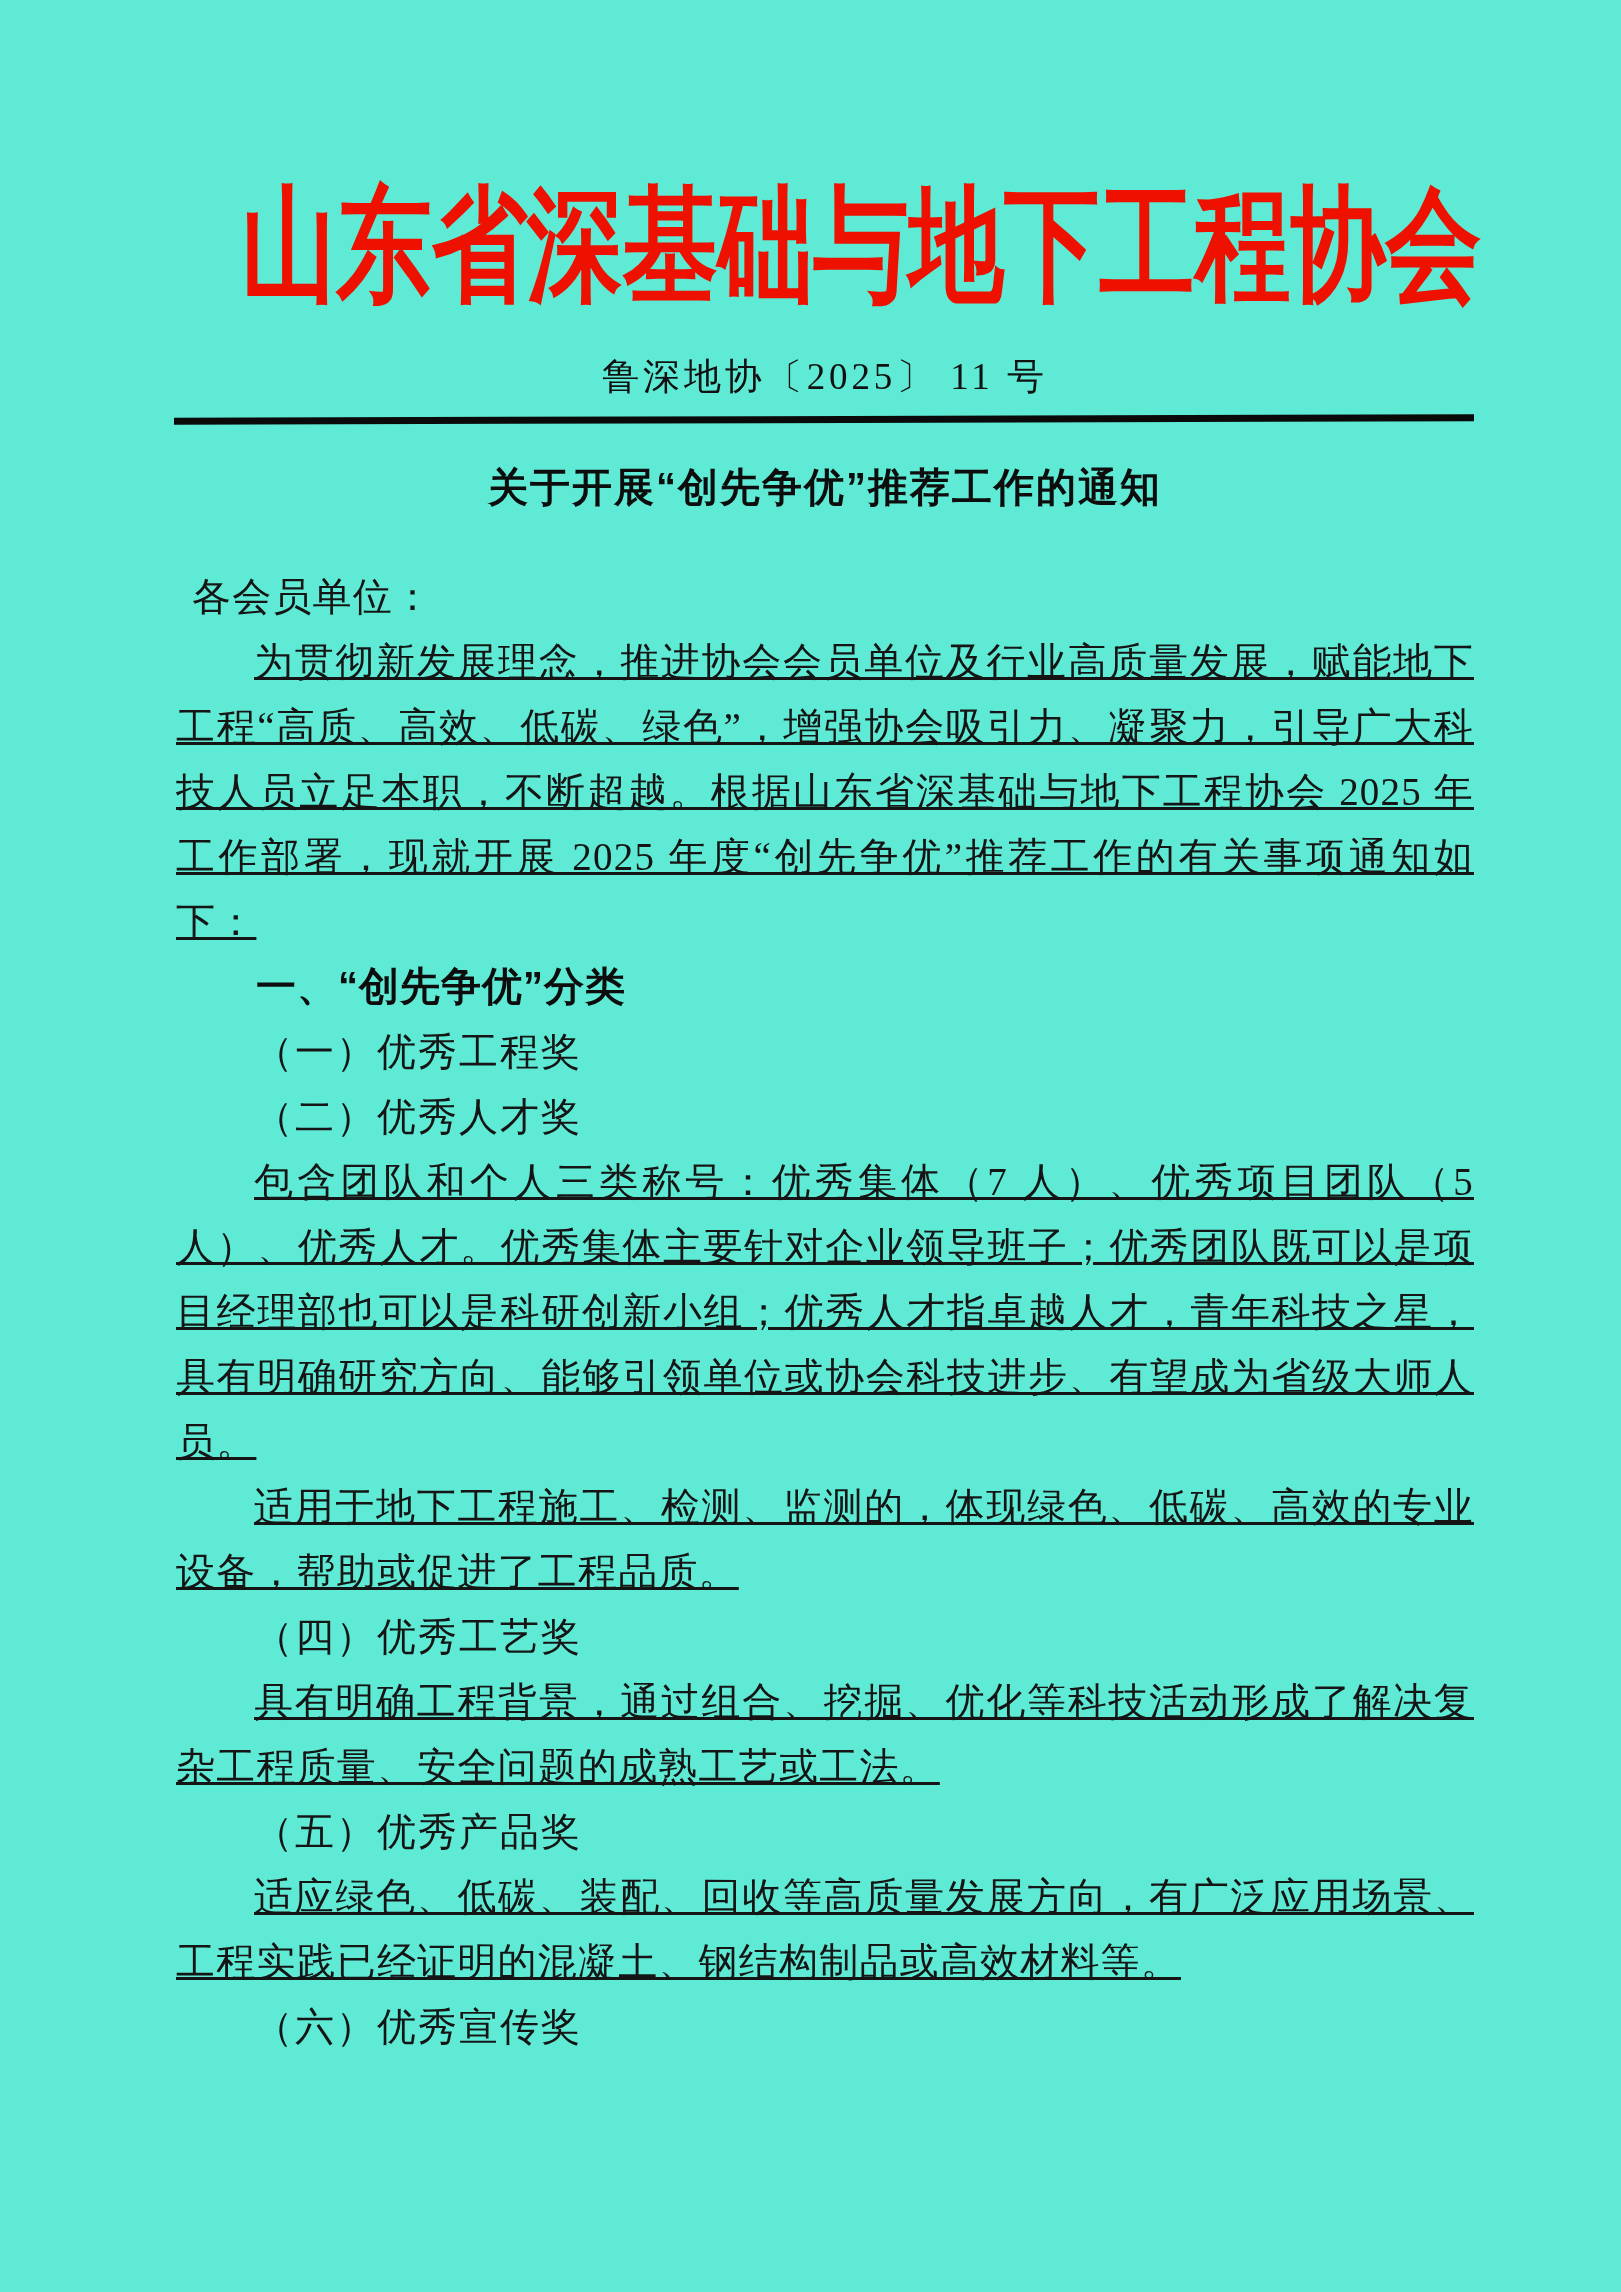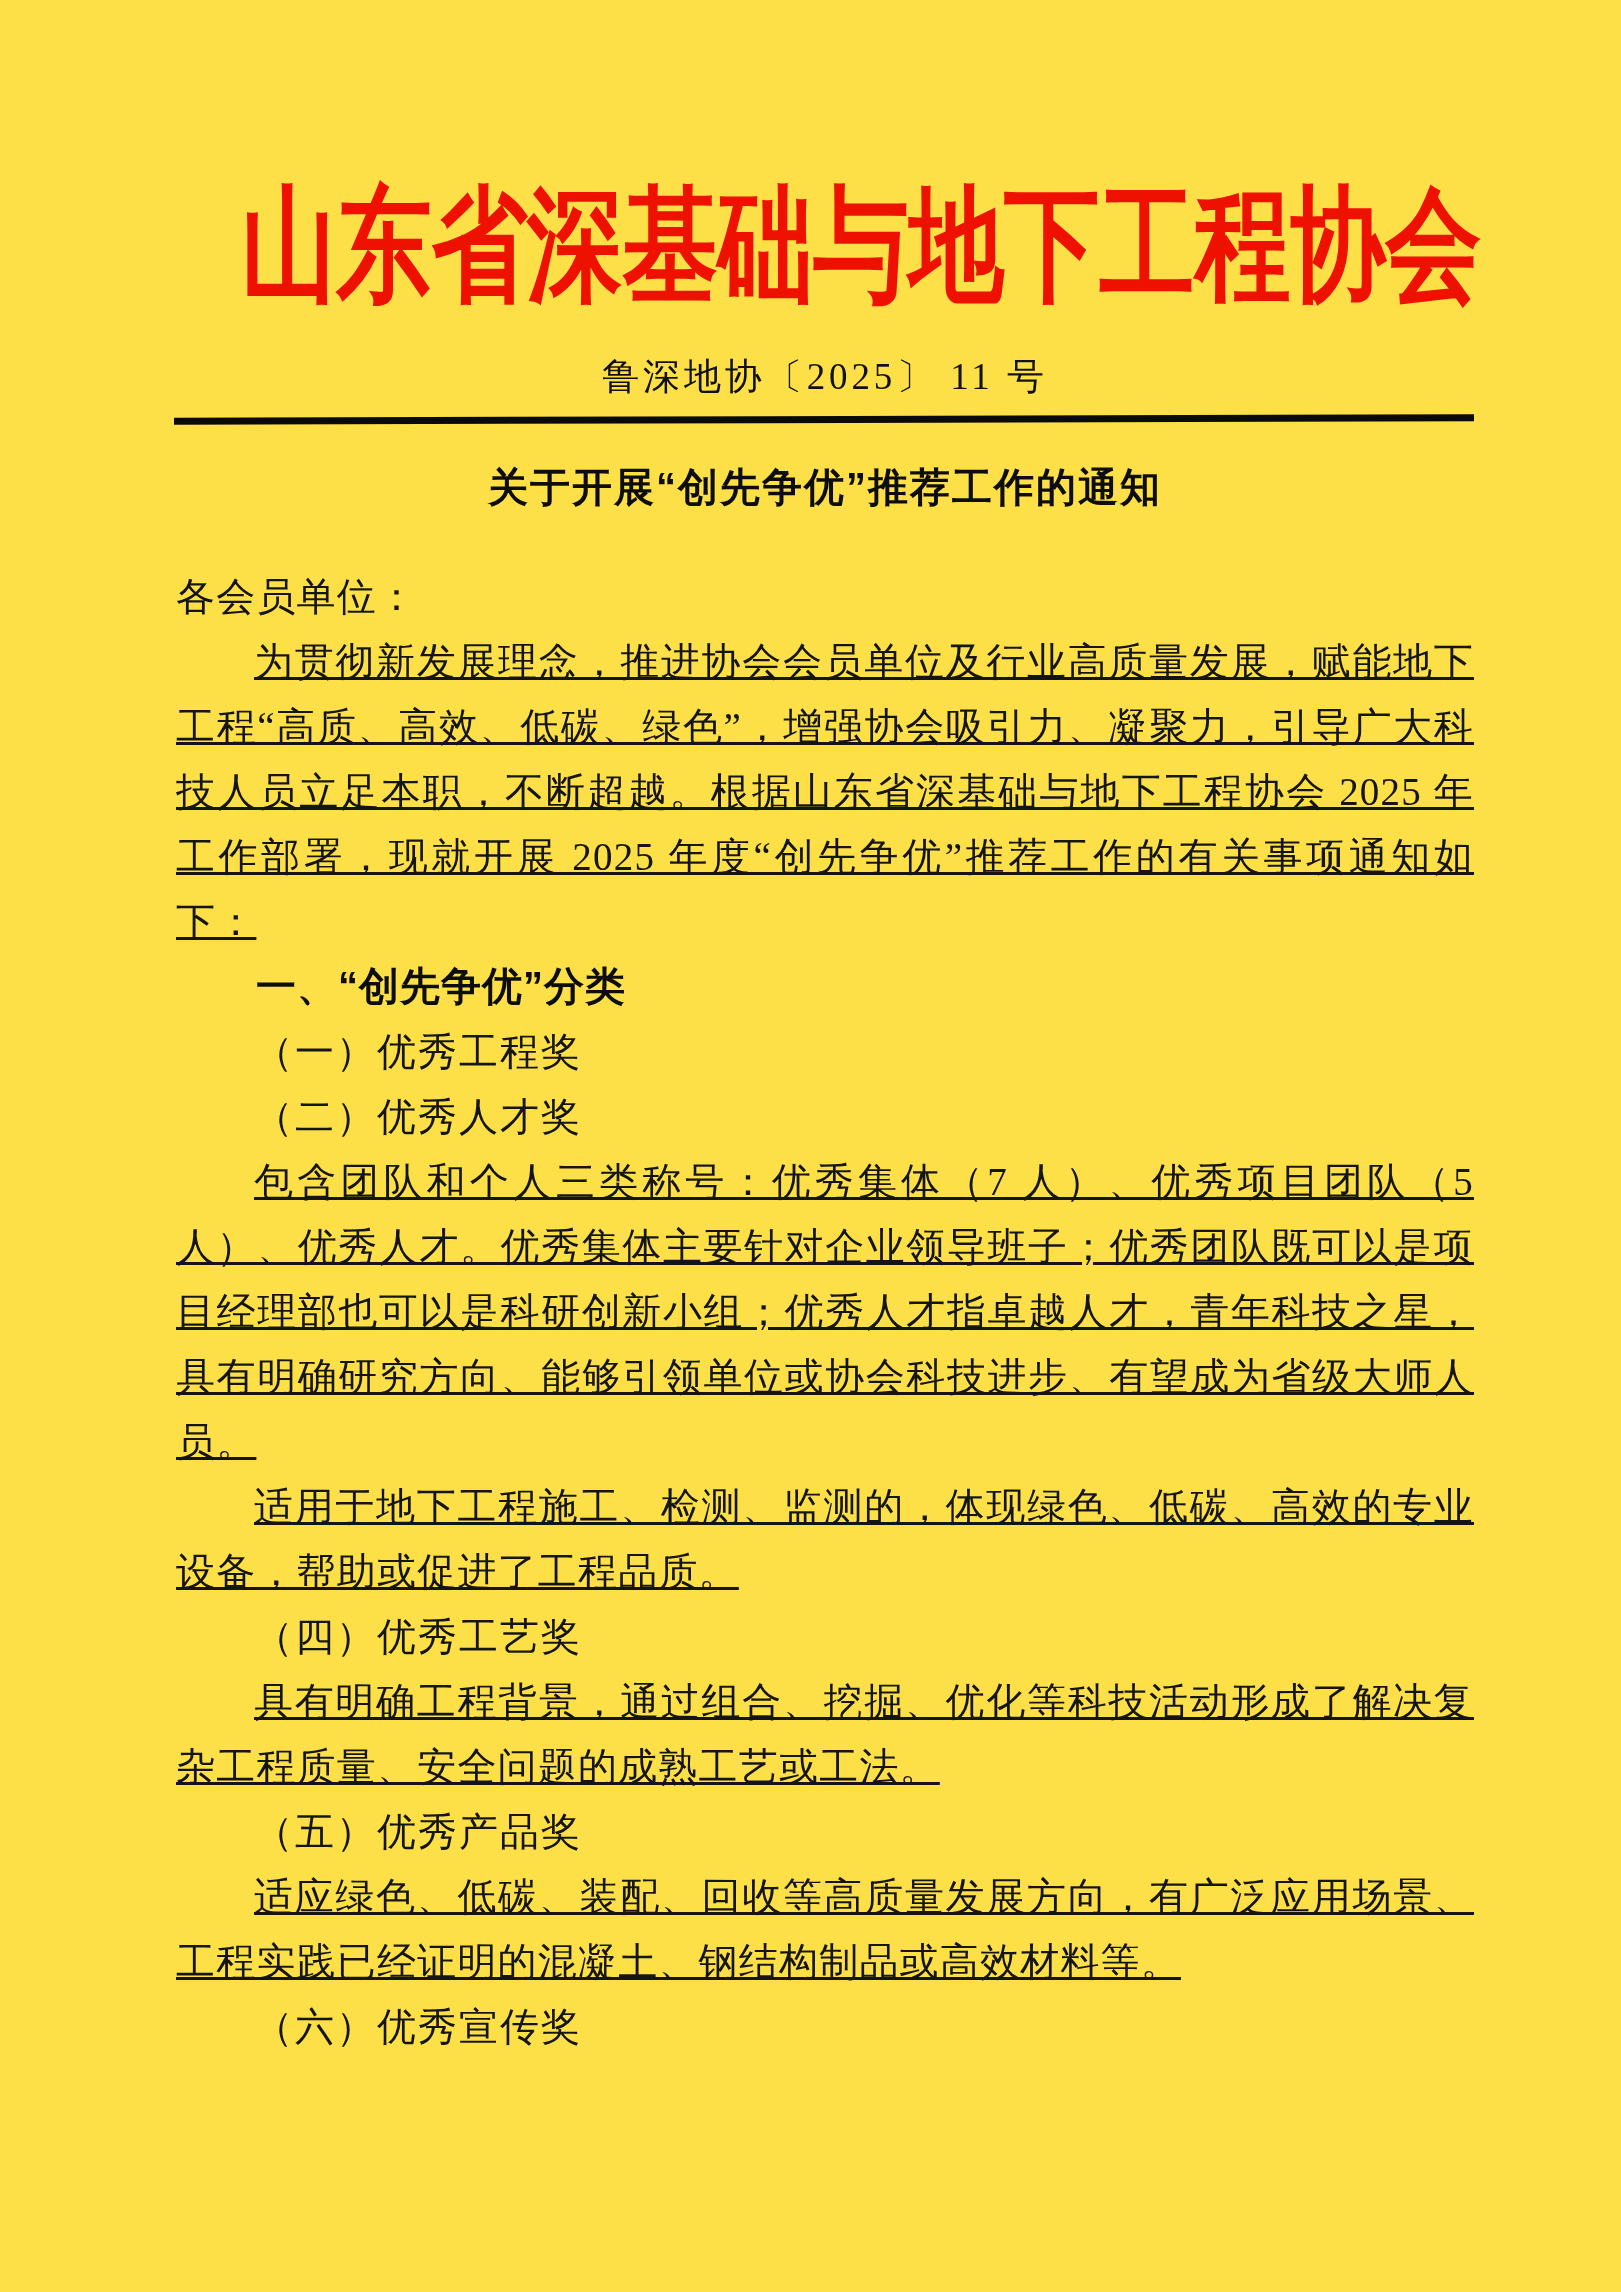--- a/index.html
+++ b/index.html
@@ -1,21 +1,21 @@
 <!DOCTYPE html>
 <html style="--header-red: #ee1100; --ink: #151515;"><head>
 <meta charset="utf-8">
 <style>
   :root { --header-red: #ee1100; --ink: #151515; }
   html, body { margin: 0; padding: 0; background: #ffffff; }
   .page {
     position: relative;
     width: 1621px;
     height: 2293px;
-    background: #fde047;
+    background: #5eead4;
     box-sizing: border-box;
     padding: 176px 147px 0 176px;
     overflow: hidden;
     font-family: "Liberation Serif", serif;
     color: var(--ink);
   }
   .org-title {
     text-align: center;
     color: var(--header-red);
     font-weight: 900;
@@ -48,21 +48,21 @@
     font-weight: bold;
     font-size: 40px;
     line-height: 55px;
     letter-spacing: 2px;
     margin: 37px 0 0 0;
     color: #0d0d0d;
   }
   .salutation {
     font-size: 39px;
     line-height: 65px;
-    margin: 49px 0 0 0;
+    margin: 49px 0 0 16px;
     letter-spacing: 1.2px;
   }
   .para {
     font-size: 39px;
     line-height: 65px;
     letter-spacing: 1.2px;
     text-align: justify;
     text-indent: 2em;
     margin: 0;
     text-decoration: underline;

